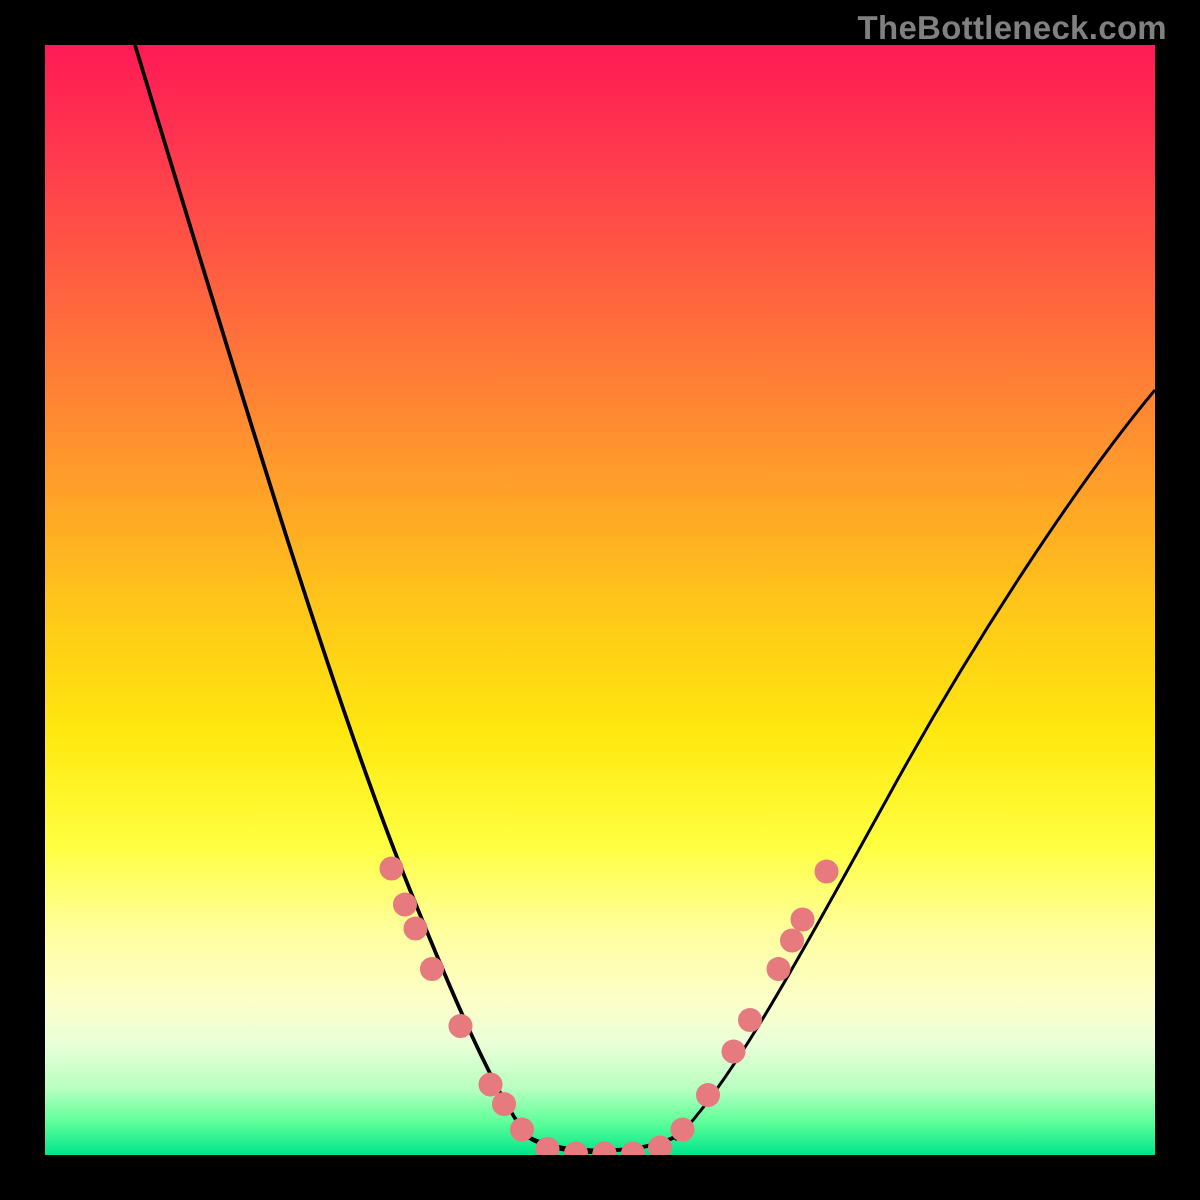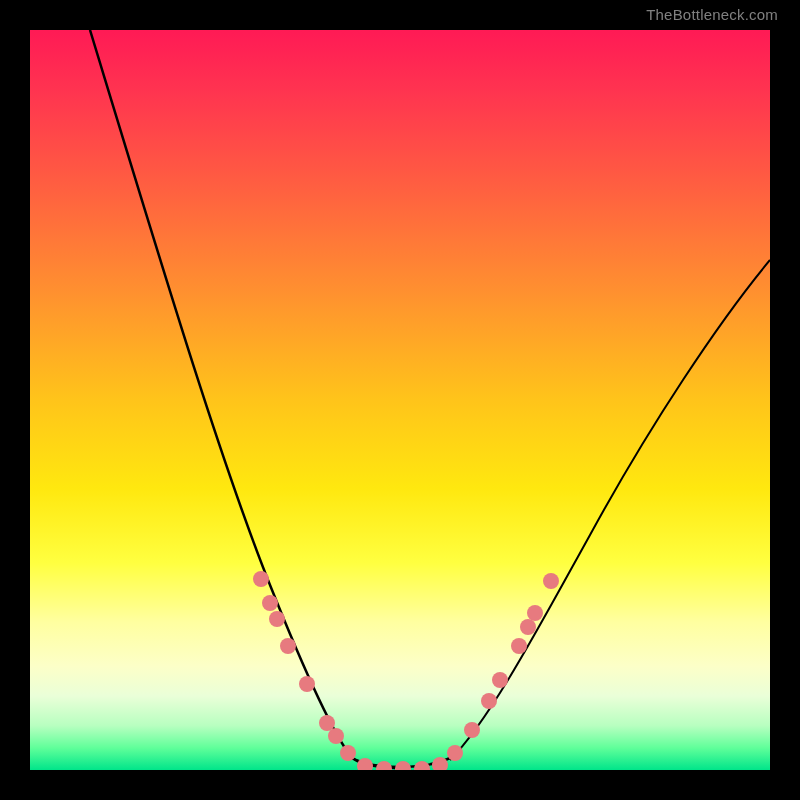--- a/index.html
+++ b/index.html
@@ -47,22 +47,22 @@
       #eaffd8 90%,
       #b8ffc0 94%,
       #60ff9a 97%,
       #00e58a 100%
     );
   }
   .watermark {
     position: absolute;
     top: 6px;
     right: 22px;
-    font-size: 15px;
-    font-weight: 400;
+    font-size: 22px;
+    font-weight: 700;
     color: #808080;
     letter-spacing: 0.2px;
   }
   svg.curve-layer {
     position: absolute;
     top: 0;
     left: 0;
   }
 </style>
 </head>

